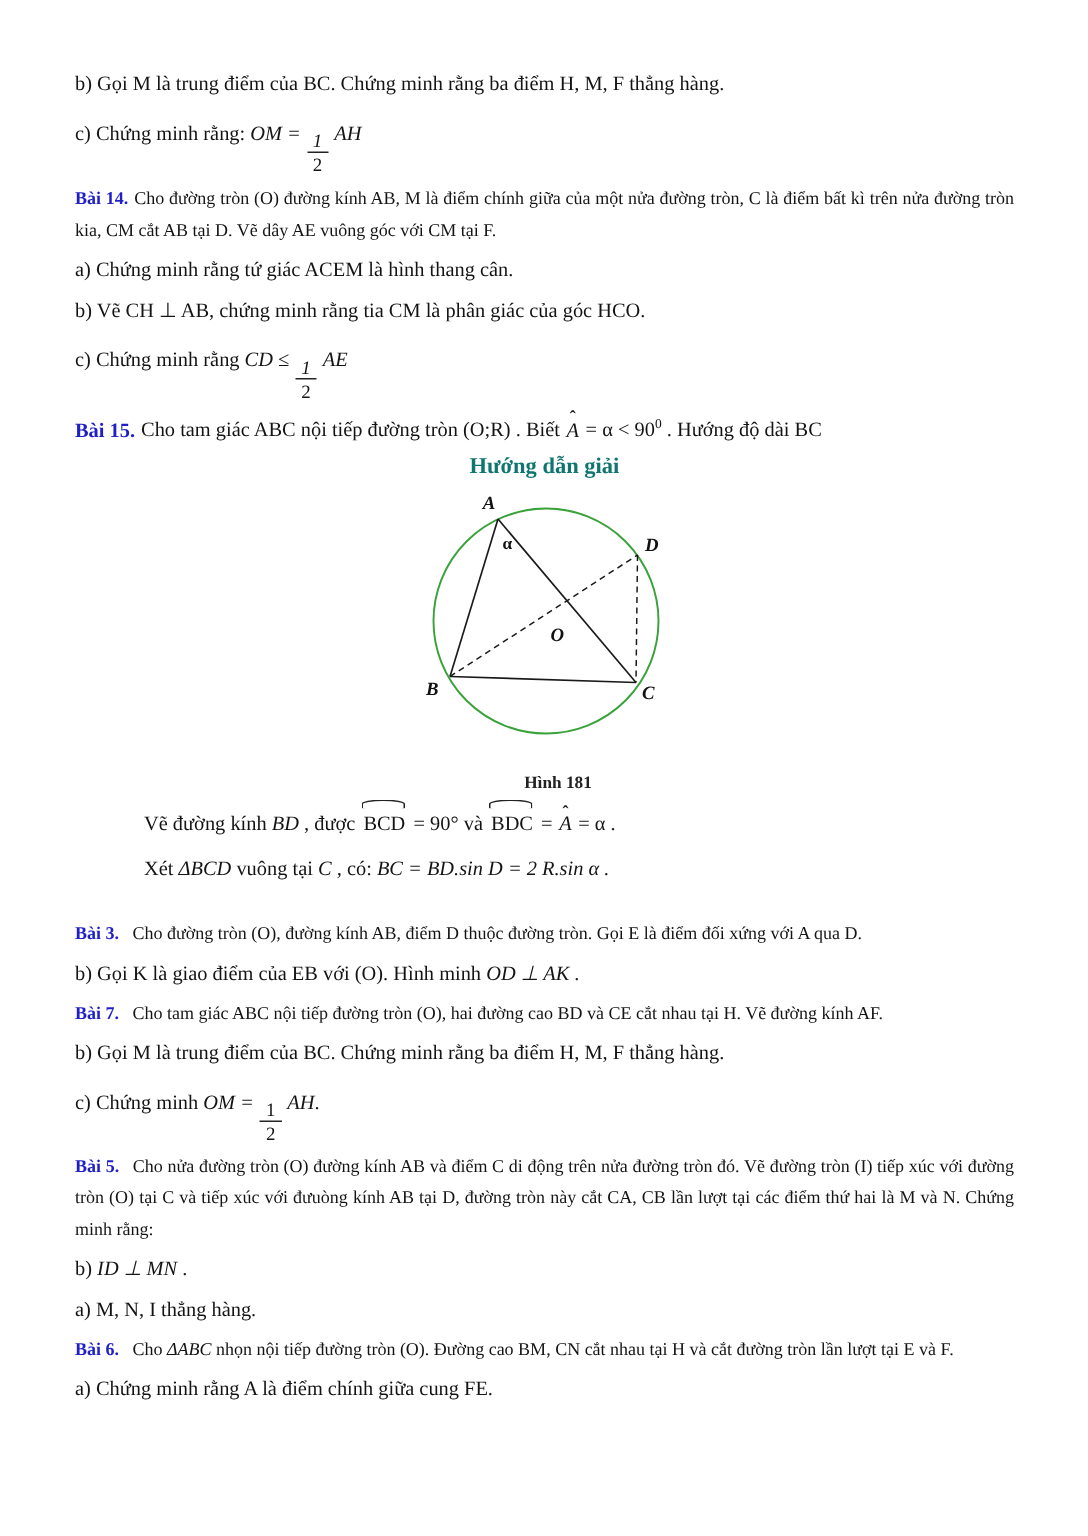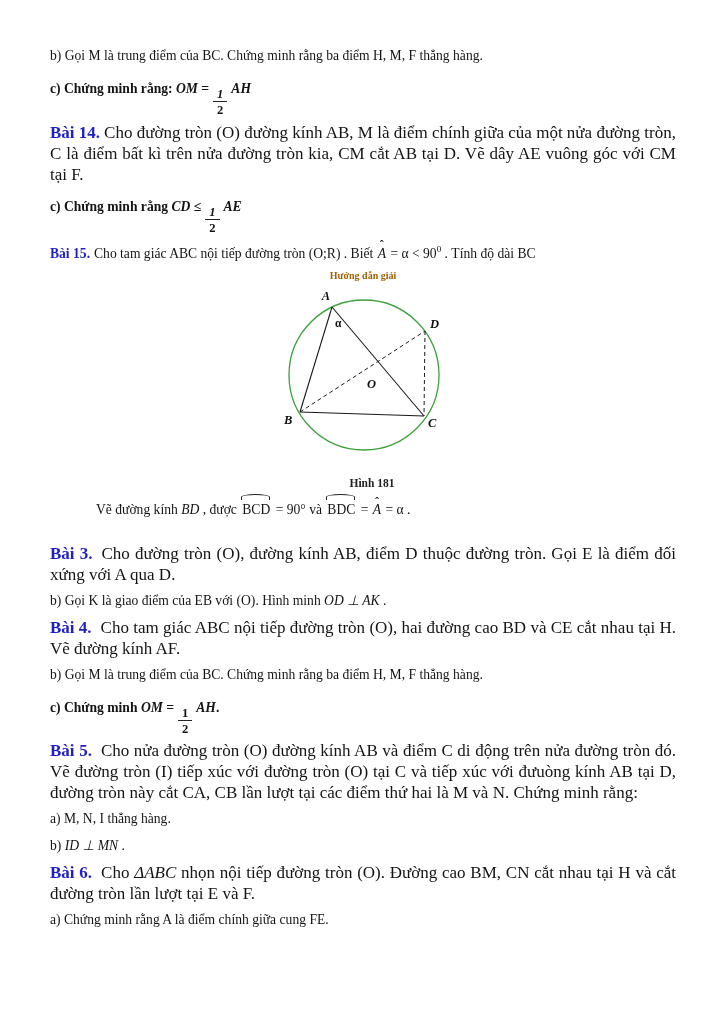--- a/index.html
+++ b/index.html
@@ -1,32 +1,32 @@
 <!DOCTYPE html>
 <html><head>
 <meta charset="utf-8">
 <style>
   html,body{margin:0;padding:0;background:#ffffff;}
   body{width:725px;height:1024px;overflow:hidden;
        font-family:"Liberation Serif", serif;color:#141414;}
   .page{padding:45px 49px 0 50px;}
   .line{margin:0 0 6px;font-size:13.6px;line-height:21px;}
-  .para{margin:0 0 5px;font-size:17px;line-height:21px;text-align:justify;}
-  .tall{line-height:34px;margin-bottom:4px;font-weight:bold;}
+  .para{margin:0 0 5px;font-size:12px;line-height:21px;text-align:justify;}
+  .tall{line-height:34px;margin-bottom:4px;}
   .blue{color:#1f1fc8;font-weight:bold;}
   .lbl14{margin-right:4px;text-align:center;}
   .lblgap{margin-right:9px;}
   .mi{font-style:italic;}
   .frac{display:inline-flex;flex-direction:column;align-items:center;
         vertical-align:-38%;margin:0 4px;line-height:1.12;font-size:12.6px;}
   .frac .num{border-bottom:1px solid #222;padding:0 4px 0;}
   .frac .den{padding-top:1px;}
   .num.it{font-style:italic;}
   sup{font-size:9px;}
-  .heading{margin:2px 0 6px;text-align:center;font-size:10px;font-weight:bold;color:#a16207;}
+  .heading{margin:2px 0 6px;text-align:center;font-size:15px;font-weight:bold;color:#0f766e;}
   .figure-wrap{display:flex;flex-direction:column;align-items:center;
                margin:0 0 8px;transform:translateX(9px);}
   .fig-caption{font-size:11.5px;color:#222;margin-top:12px;font-weight:bold;}
   .sol{margin:0 0 4px;padding-left:46px;font-size:13.6px;line-height:26px;}
   .arc{position:relative;padding:0 2px;display:inline-block;}
   .arc::before{content:"";position:absolute;left:1px;right:2px;top:-3px;height:5px;
                border:1px solid #222;border-bottom:none;border-radius:100% 100% 0 0;}
   .hat{position:relative;display:inline-block;padding:0 1px;}
   .hat .accent{position:absolute;top:-8px;left:50%;transform:translateX(-50%);
                font-size:12px;font-weight:bold;font-style:normal;}
@@ -42,27 +42,29 @@
 
   <p class="line">b) Gọi M là trung điểm của BC. Chứng minh rằng ba điểm H, M, F thẳng hàng.</p>
 
   <p class="line tall"><span>c) Chứng minh rằng: </span><span class="mi">OM =</span><span class="frac">
         <span class="num it">1</span>
         <span class="den">2</span>
       </span><span class="mi">AH</span></p>
 
   <p class="para"><span class="blue lbl14">Bài 14.</span><span>Cho đường tròn (O) đường kính AB, M là điểm chính giữa của một nửa đường tròn, C là điểm bất kì trên nửa đường tròn kia, CM cắt AB tại D. Vẽ dây AE vuông góc với CM tại F.</span></p>
 
+  <p class="line">a) Chứng minh rằng tứ giác ACEM là hình thang cân.</p>
+  <p class="line">b) Vẽ CH ⊥ AB, chứng minh rằng tia CM là phân giác của góc HCO.</p>
 
   <p class="line tall"><span>c) Chứng minh rằng </span><span class="mi">CD ≤</span><span class="frac">
         <span class="num it">1</span>
         <span class="den">2</span>
       </span><span class="mi">AE</span></p>
 
-  <p class="line"><span class="blue lbl14">Bài 15.</span><span>Cho tam giác ABC nội tiếp đường tròn (O;R) . Biết </span><span class="hat"><span class="accent">ˆ</span><span class="mi">A</span></span><span> = α &lt; 90</span><sup>0</sup><span> . Tính độ dài BC</span></p>
+  <p class="line"><span class="blue lbl14">Bài 15.</span><span>Cho tam giác ABC nội tiếp đường tròn (O;R) . Biết </span><span class="hat"><span class="accent">ˆ</span><span class="mi">A</span></span><span> = α &lt; 90</span><sup>0</sup><span> . Hướng độ dài BC</span></p>
 
   <p class="heading">Hướng dẫn giải</p>
 
   <div class="figure-wrap">
     <svg width="185" height="178" viewBox="0 0 185 178">
       <circle cx="84" cy="88" r="75" fill="none" stroke="#3aa23a" stroke-width="1.3"></circle>
       <line x1="52" y1="20" x2="20" y2="125" stroke="#1a1a1a" stroke-width="1.1"></line>
       <line x1="52" y1="20" x2="144" y2="129" stroke="#1a1a1a" stroke-width="1.1"></line>
       <line x1="20" y1="125" x2="144" y2="129" stroke="#1a1a1a" stroke-width="1.1"></line>
       <line x1="20" y1="125" x2="145" y2="44" stroke="#1a1a1a" stroke-width="1" stroke-dasharray="4 3"></line>
@@ -72,38 +74,39 @@
       <text x="150" y="41">D</text>
       <text x="4" y="137">B</text>
       <text x="148" y="140">C</text>
       <text x="87" y="101">O</text>
     </svg>
     <div class="fig-caption">Hình 181</div>
   </div>
 
   <p class="sol"><span>Vẽ đường kính </span><span class="mi">BD</span><span> , được </span><span class="arc">BCD</span><span> = 90° và </span><span class="arc">BDC</span><span> = </span><span class="hat"><span class="accent">ˆ</span><span class="mi">A</span></span><span> = α .</span></p>
 
+  <p class="sol"><span>Xét </span><span class="mi">ΔBCD</span><span> vuông tại </span><span class="mi">C</span><span> , có: </span><span class="mi">BC = BD.sin D = 2 R.sin α .</span></p>
 
   <p class="para mt-gap"><span class="blue lblgap">Bài 3.</span><span>Cho đường tròn (O), đường kính AB, điểm D thuộc đường tròn. Gọi E là điểm đối xứng với A qua D.</span></p>
 
 
   <p class="line"><span>b) Gọi K là giao điểm của EB với (O). Hình minh </span><span class="mi">OD ⊥ AK</span><span> .</span></p>
 
-  <p class="para"><span class="blue lblgap">Bài 4.</span><span>Cho tam giác ABC nội tiếp đường tròn (O), hai đường cao BD và CE cắt nhau tại H. Vẽ đường kính AF.</span></p>
+  <p class="para"><span class="blue lblgap">Bài 7.</span><span>Cho tam giác ABC nội tiếp đường tròn (O), hai đường cao BD và CE cắt nhau tại H. Vẽ đường kính AF.</span></p>
 
   <p class="line">b) Gọi M là trung điểm của BC. Chứng minh rằng ba điểm H, M, F thẳng hàng.</p>
 
   <p class="line tall"><span>c) Chứng minh </span><span class="mi">OM =</span><span class="frac">
         <span class="num">1</span>
         <span class="den">2</span>
       </span><span class="mi">AH</span><span>.</span></p>
 
   <p class="para"><span class="blue lblgap">Bài 5.</span><span>Cho nửa đường tròn (O) đường kính AB và điểm C di động trên nửa đường tròn đó. Vẽ đường tròn (I) tiếp xúc với đường tròn (O) tại C và tiếp xúc với đưuòng kính AB tại D, đường tròn này cắt CA, CB lần lượt tại các điểm thứ hai là M và N. Chứng minh rằng:</span></p>
 
+  <p class="line"><span>b)  </span><span class="mi">ID ⊥ MN</span><span> .</span></p>
+
   <p class="line">a)  M, N, I thẳng hàng.</p>
-
-  <p class="line"><span>b)  </span><span class="mi">ID ⊥ MN</span><span> .</span></p>
 
   <p class="para"><span class="blue lblgap">Bài 6.</span><span>Cho </span><span class="mi">ΔABC</span><span> nhọn nội tiếp đường tròn (O). Đường cao BM, CN cắt nhau tại H và cắt đường tròn lần lượt tại E và F.</span></p>
 
   <p class="line">a)  Chứng minh rằng A là điểm chính giữa cung FE.</p>
 
 </div>
 
 </body></html>

